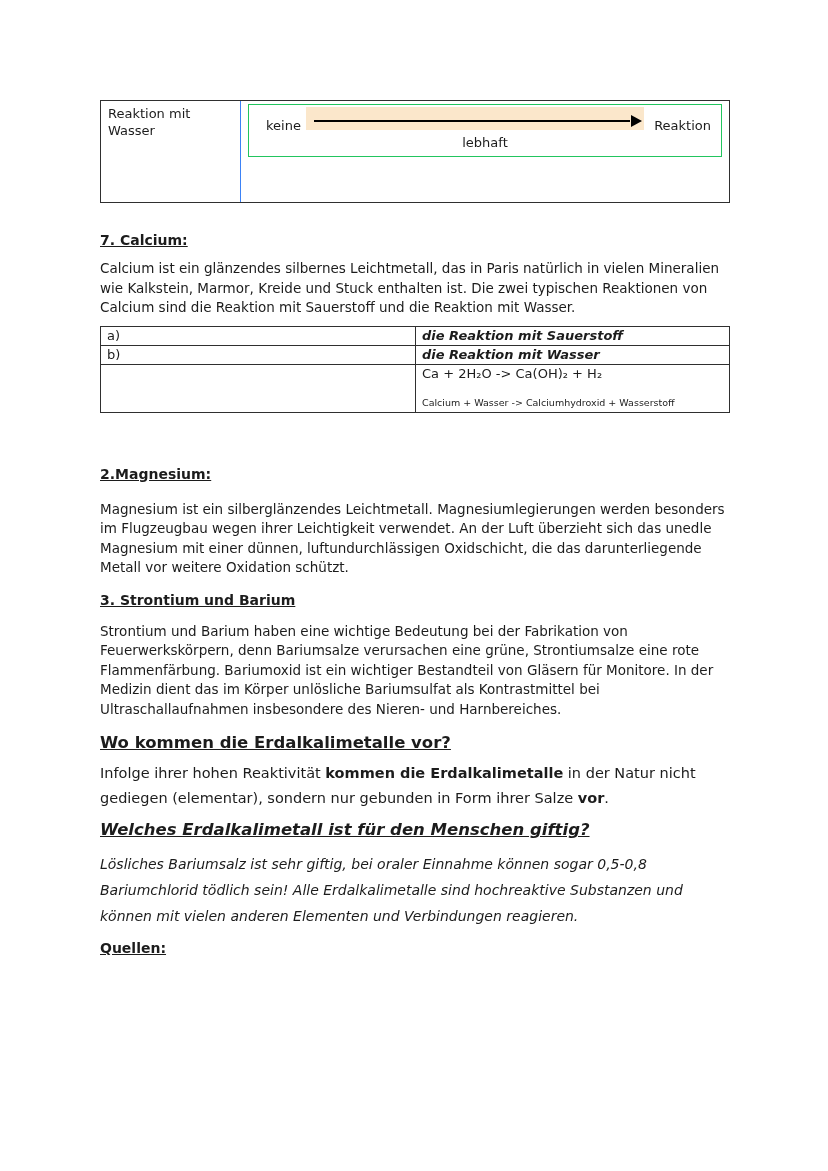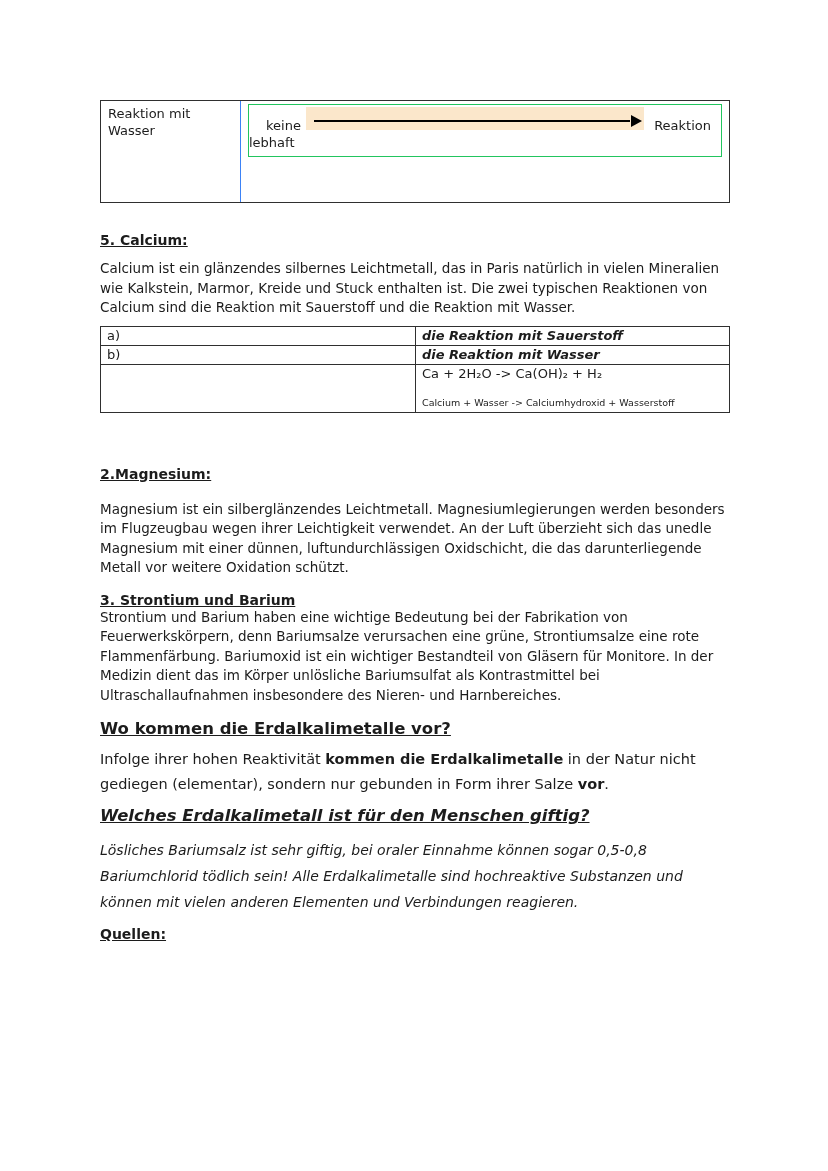--- a/index.html
+++ b/index.html
@@ -15,28 +15,28 @@
   .water-table { display:flex; border:1px solid #2f2f2f; height:103px; margin-bottom:29px; }
   .wt-left { width:140px; border-right:1px solid #3b82f6; padding:4px 7px; font-size:13px; line-height:17px; }
   .wt-right { flex:1; padding:3px 7px; }
   .wt-inner { border:1px solid #22c55e; height:53px; position:relative; font-size:13px; }
   .wt-keine { position:absolute; left:17px; top:13px; }
   .wt-band { position:absolute; left:57px; top:2px; width:338px; height:23px; background:#fbe7cb; }
   .wt-arrow-line { position:absolute; left:8px; right:14px; top:13px; border-top:2px solid #000; }
   .wt-arrow-head { position:absolute; right:2px; top:8px; width:0; height:0;
     border-left:11px solid #000; border-top:6px solid transparent; border-bottom:6px solid transparent; }
   .wt-reaktion { position:absolute; right:10px; top:13px; }
-  .wt-lebhaft { position:absolute; left:0; right:0; top:30px; text-align:left; }
+  .wt-lebhaft { position:absolute; left:0; right:0; top:30px; text-align:center; }
 
   
   .sec-h { font-size:14px; font-weight:bold; text-decoration:underline; margin:0 0 11px; }
   .body-p { font-size:13.5px; line-height:19.5px; margin:0 0 8px; }
   .mag-h { margin:0 0 18px; }
   .mag-p { margin:16px 0 14px; }
-  .str-h { margin:0 0 0; }
+  .str-h { margin:0 0 14px; }
   .str-p { margin:0 0 14px; }
   .big-h { font-size:16.5px; font-weight:bold; text-decoration:underline; margin:0 0 9px; }
   .italic-h { font-style:italic; margin:0 0 12px; }
   .mid-p { font-size:14.5px; line-height:25px; margin:0 0 9px; }
   .mid-p .b { font-weight:bold; }
   .italic-p { font-style:italic; font-size:14px; line-height:26px; margin:0 0 11px; }
   .quellen-h { margin:0; }
 
   
   table.reaction { width:100%; border-collapse:collapse; margin:0 0 53px; font-size:13px; }
@@ -61,21 +61,21 @@
         <div class="wt-band" style="background: rgb(251, 231, 203);">
           <div class="wt-arrow-line"></div>
           <div class="wt-arrow-head"></div>
         </div>
         <span class="wt-reaktion">Reaktion</span>
         <span class="wt-lebhaft">lebhaft</span>
       </div>
     </div>
   </div>
 
-  <h2 class="sec-h">5. Calcium:</h2>
+  <h2 class="sec-h">7. Calcium:</h2>
   <p class="body-p">Calcium ist ein glänzendes silbernes Leichtmetall, das in Paris natürlich in vielen Mineralien wie Kalkstein, Marmor, Kreide und Stuck enthalten ist. Die zwei typischen Reaktionen von Calcium sind die Reaktion mit Sauerstoff und die Reaktion mit Wasser.</p>
 
   <table class="reaction">
     <tbody>
       <tr>
         <td class="col-label">a)</td>
         <td class="title-cell">die Reaktion mit Sauerstoff</td>
       </tr>
       <tr>
         <td class="col-label">b)</td>

